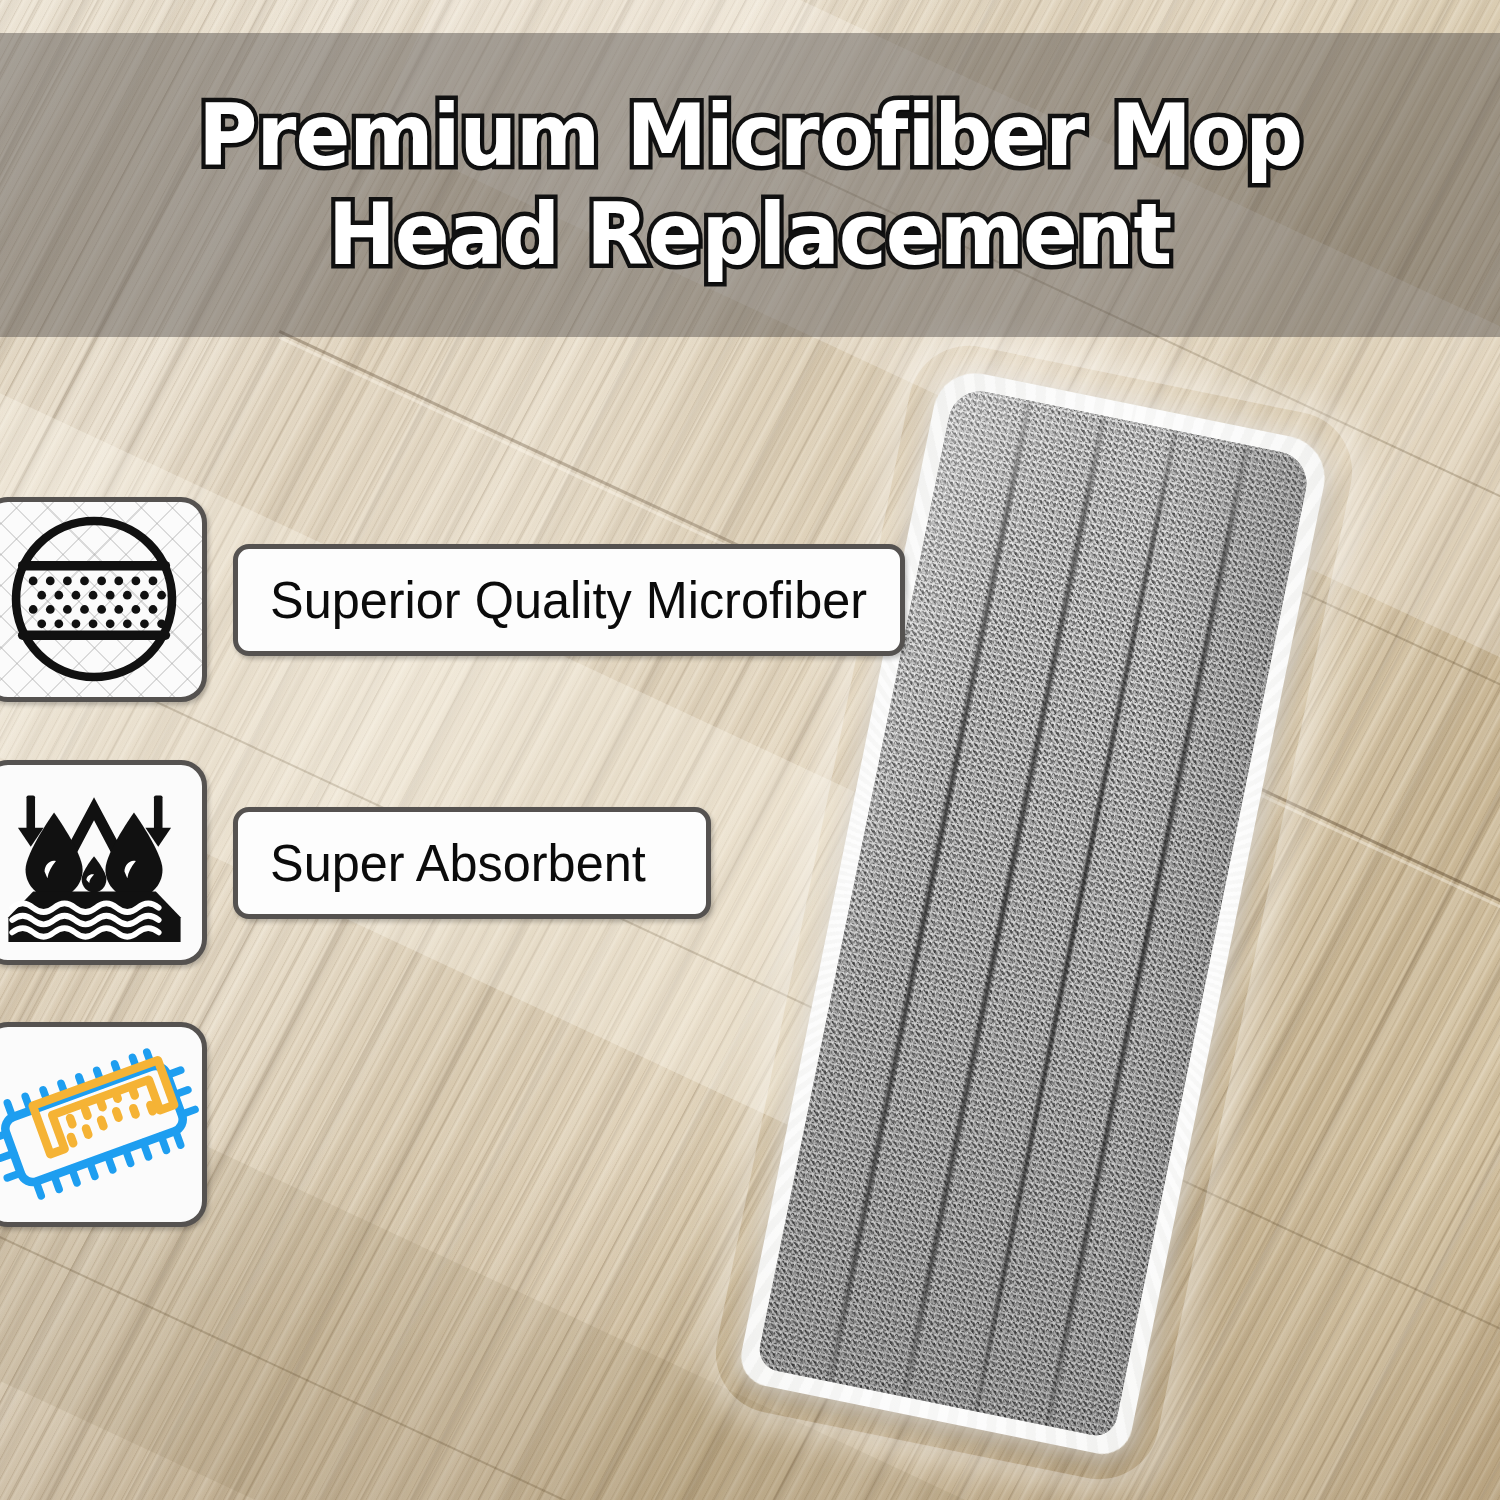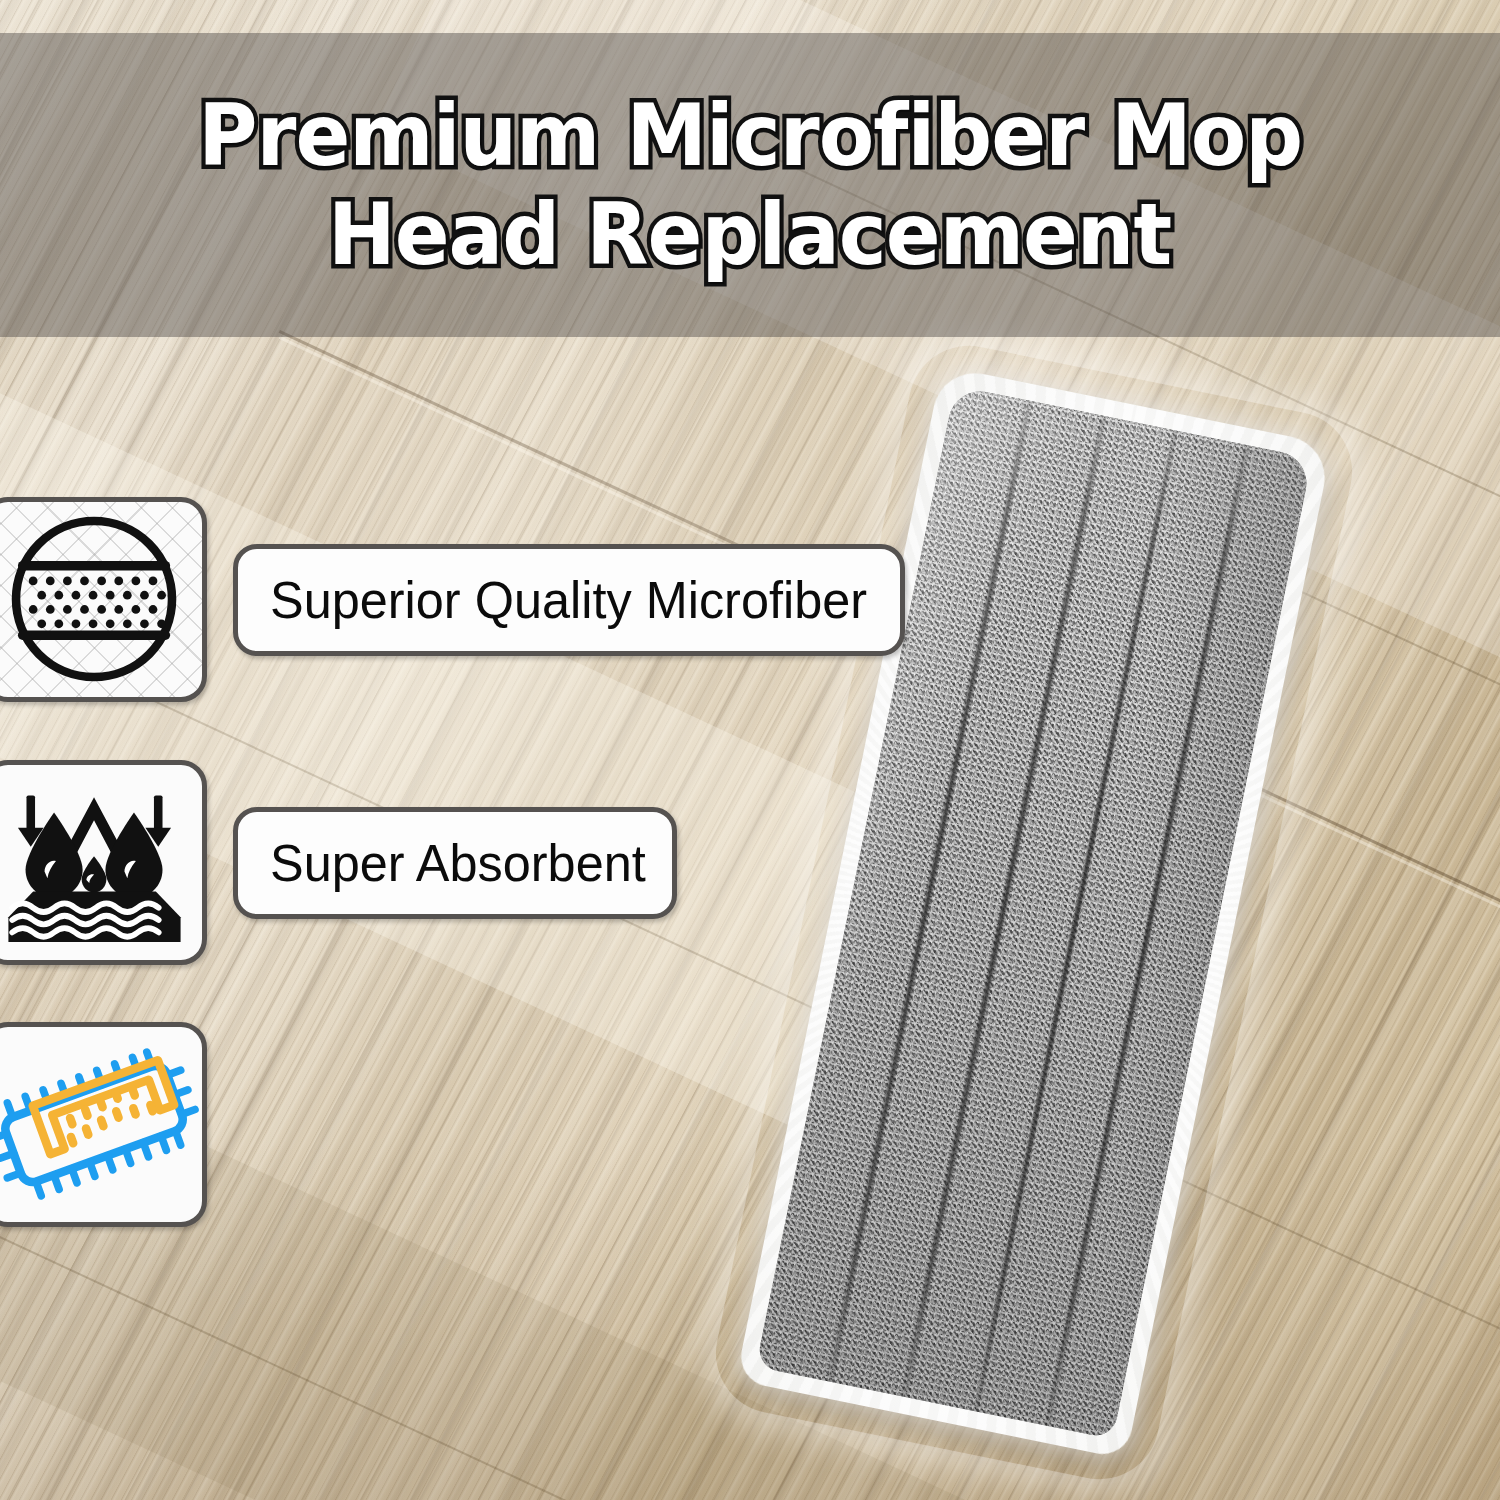--- a/index.html
+++ b/index.html
@@ -122,41 +122,41 @@
     background-image:
       repeating-linear-gradient(45deg, rgba(150,150,150,.32) 0 1.5px, rgba(0,0,0,0) 1.5px 22px),
       repeating-linear-gradient(-45deg, rgba(150,150,150,.32) 0 1.5px, rgba(0,0,0,0) 1.5px 22px);
   }
   .icon-box svg{position:absolute;left:0;top:0;width:100%;height:100%;}
 
   .label-pill{
     height:112px;
     background:#fdfdfd;
     border:5px solid #555250;
-    border-radius:24px;
+    border-radius:16px;
     box-sizing:border-box;
     display:flex;align-items:center;
     padding:0 30px 0 32px;
     box-shadow:2px 3px 4px rgba(0,0,0,.22);
     flex:0 0 auto;
   }
   .label-pill span{
     font-family:"Liberation Sans",sans-serif;
     font-size:52px;
     color:#0b0b0b;
     white-space:nowrap;
     transform:scaleX(.97);
     transform-origin:left center;
   }
 
   
   #row-1{left:-18px;top:497px;}
   #row-1 .label-pill{margin-left:26px;width:672px;}
   #row-2{left:-18px;top:760px;}
-  #row-2 .label-pill{margin-left:26px;width:444px;}
+  #row-2 .label-pill{margin-left:26px;width:478px;}
   #row-3{left:-18px;top:1022px;}
   #row-3 .label-pill{margin-left:26px;width:422px;}
 
   
   #mop-pad{
     position:absolute;
     left:835px;top:395px;
     width:398px;height:1035px;
     transform:rotate(11.5deg);
     transform-origin:50% 50%;

